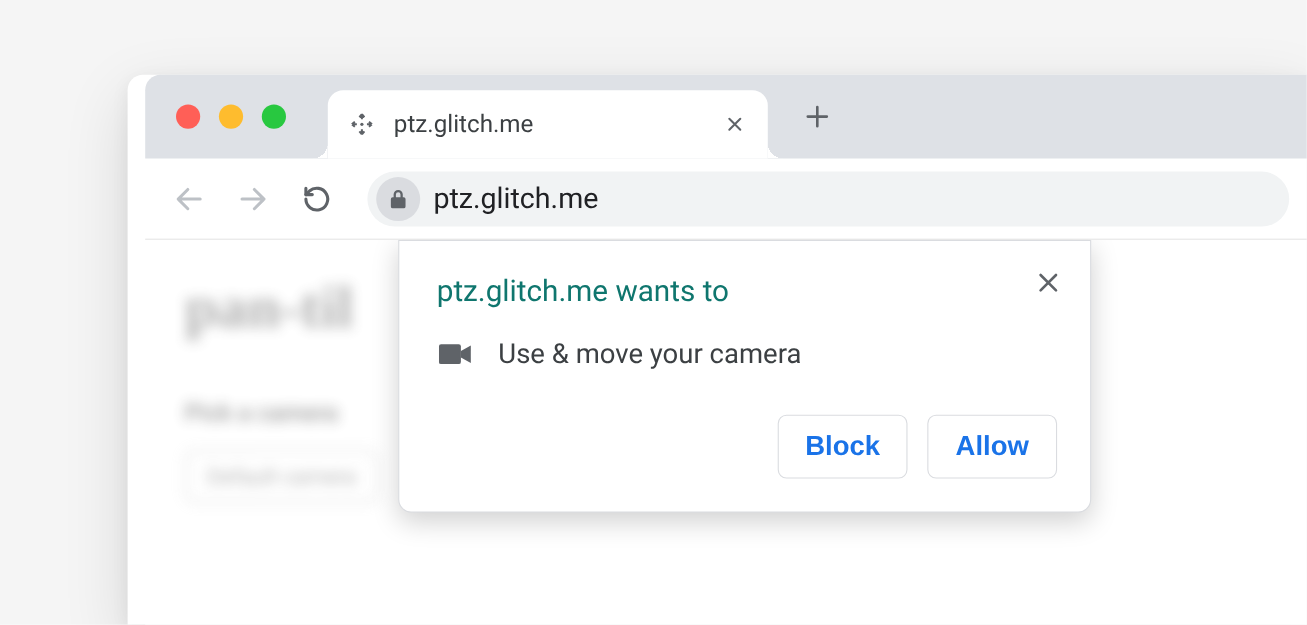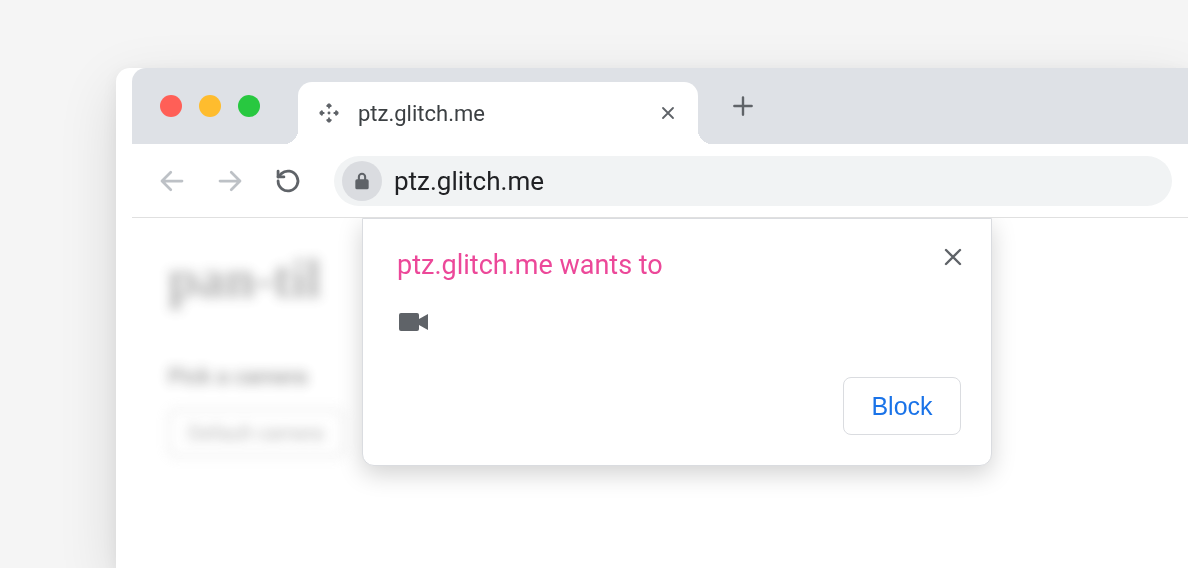--- a/index.html
+++ b/index.html
@@ -246,21 +246,21 @@
       height: 32px;
       display: flex;
       align-items: center;
       justify-content: center;
       color: #5f6368;
       cursor: pointer;
     }
     
     .popup-title {
       font-size: 27px;
-      color: #ec4899;
+      color: #0f766e;
       margin-bottom: 26px;
       padding-right: 40px;
     }
     
     .permission-row {
       display: flex;
       align-items: center;
       gap: 24px;
       margin-bottom: 40px;
       padding-left: 2px;
@@ -287,21 +287,21 @@
     }
     
     .popup-button {
       min-width: 118px;
       height: 58px;
       border: 1px solid #dadce0;
       border-radius: 8px;
       background: #fff;
       color: #1a73e8;
       font-size: 25px;
-      font-weight: 400;
+      font-weight: 700;
       cursor: pointer;
       display: flex;
       align-items: center;
       justify-content: center;
       padding: 0 22px;
     }
     
     svg { display: block; }
   </style>
 </head>
@@ -383,19 +383,21 @@
         </svg>
       </div>
       <div class="popup-title">ptz.glitch.me wants to</div>
       <div class="permission-row">
         <span class="permission-icon">
           <svg width="30" height="22" viewBox="0 0 30 22" fill="currentColor">
             <rect x="0" y="2" width="20" height="18" rx="2"></rect>
             <path d="M20 8 L29 3 L29 19 L20 14 Z"></path>
           </svg>
         </span>
+        <span class="permission-text">Use &amp; move your camera</span>
       </div>
       <div class="popup-buttons">
         <button class="popup-button">Block</button>
+        <button class="popup-button">Allow</button>
       </div>
     </div>
   </div>
 </div>
 
 </body></html>

